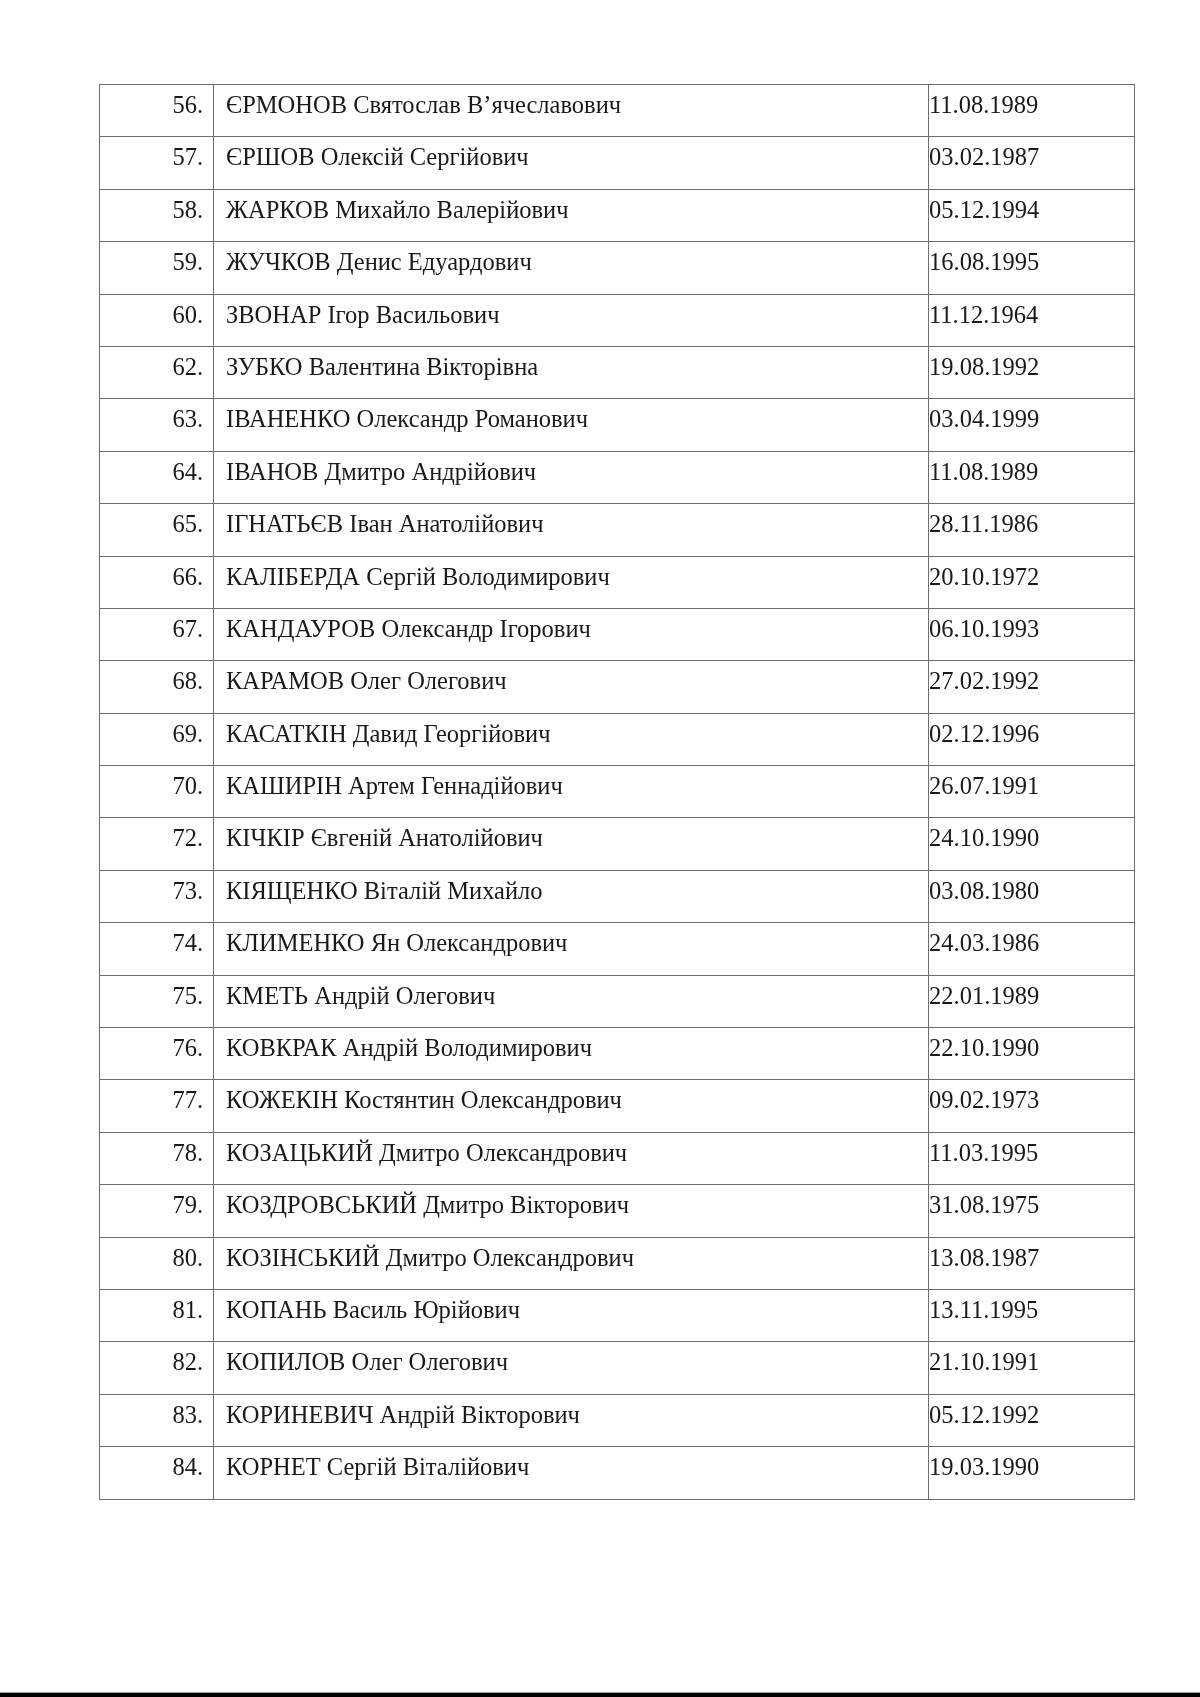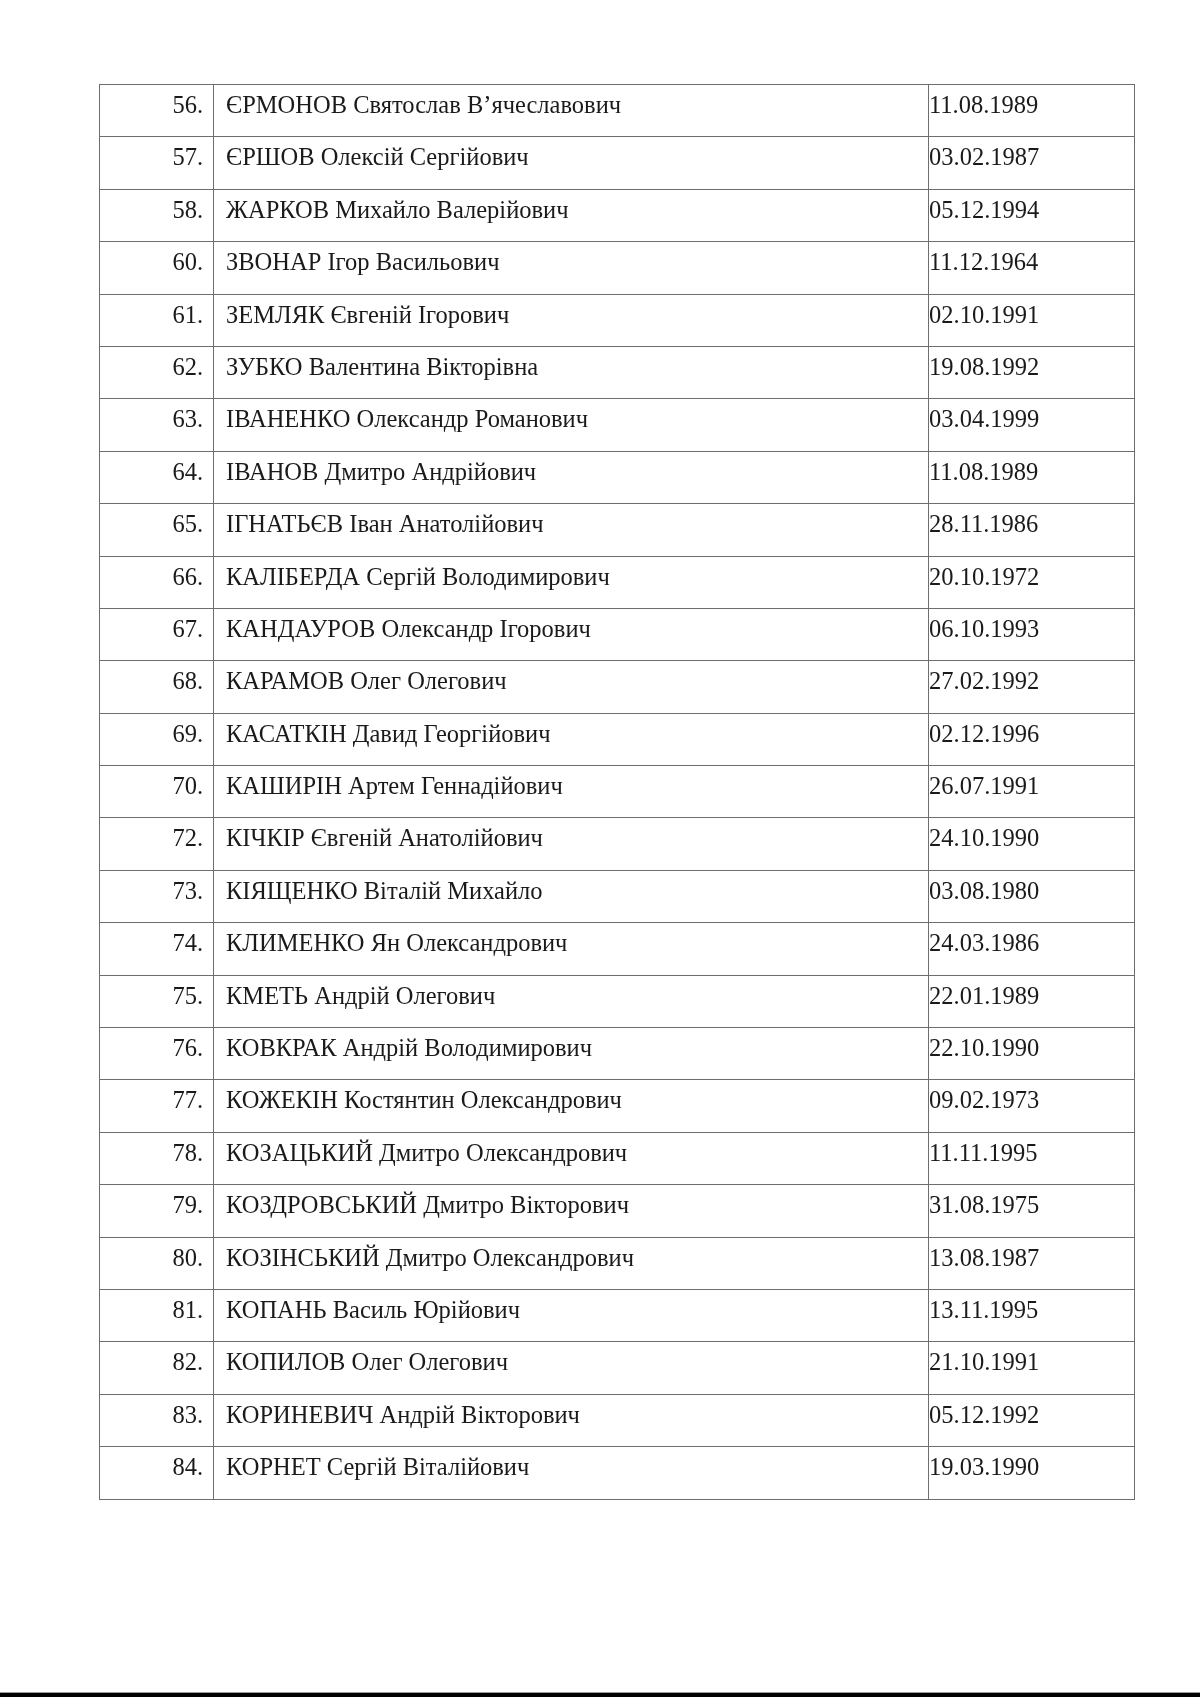--- a/index.html
+++ b/index.html
@@ -82,30 +82,30 @@
           <td class="num">57.</td>
           <td class="name">ЄРШОВ Олексій Сергійович</td>
           <td class="date">03.02.1987</td>
         </tr>
       <tr>
           <td class="num">58.</td>
           <td class="name">ЖАРКОВ Михайло Валерійович</td>
           <td class="date">05.12.1994</td>
         </tr>
       <tr>
+          <td class="num">59.</td>
+          <td class="name">ЖУЧКОВ Денис Едуардович</td>
+          <td class="date">16.08.1995</td>
+        </tr>
+      <tr>
           <td class="num">60.</td>
           <td class="name">ЗВОНАР Ігор Васильович</td>
           <td class="date">11.12.1964</td>
         </tr>
       <tr>
-          <td class="num">61.</td>
-          <td class="name">ЗЕМЛЯК Євгеній Ігорович</td>
-          <td class="date">02.10.1991</td>
-        </tr>
-      <tr>
           <td class="num">62.</td>
           <td class="name">ЗУБКО Валентина Вікторівна</td>
           <td class="date">19.08.1992</td>
         </tr>
       <tr>
           <td class="num">63.</td>
           <td class="name">ІВАНЕНКО Олександр Романович</td>
           <td class="date">03.04.1999</td>
         </tr>
       <tr>
@@ -169,21 +169,21 @@
           <td class="date">22.10.1990</td>
         </tr>
       <tr>
           <td class="num">77.</td>
           <td class="name">КОЖЕКІН Костянтин Олександрович</td>
           <td class="date">09.02.1973</td>
         </tr>
       <tr>
           <td class="num">78.</td>
           <td class="name">КОЗАЦЬКИЙ Дмитро Олександрович</td>
-          <td class="date">11.11.1995</td>
+          <td class="date">11.03.1995</td>
         </tr>
       <tr>
           <td class="num">79.</td>
           <td class="name">КОЗДРОВСЬКИЙ Дмитро Вікторович</td>
           <td class="date">31.08.1975</td>
         </tr>
       <tr>
           <td class="num">80.</td>
           <td class="name">КОЗІНСЬКИЙ Дмитро Олександрович</td>
           <td class="date">13.08.1987</td>

